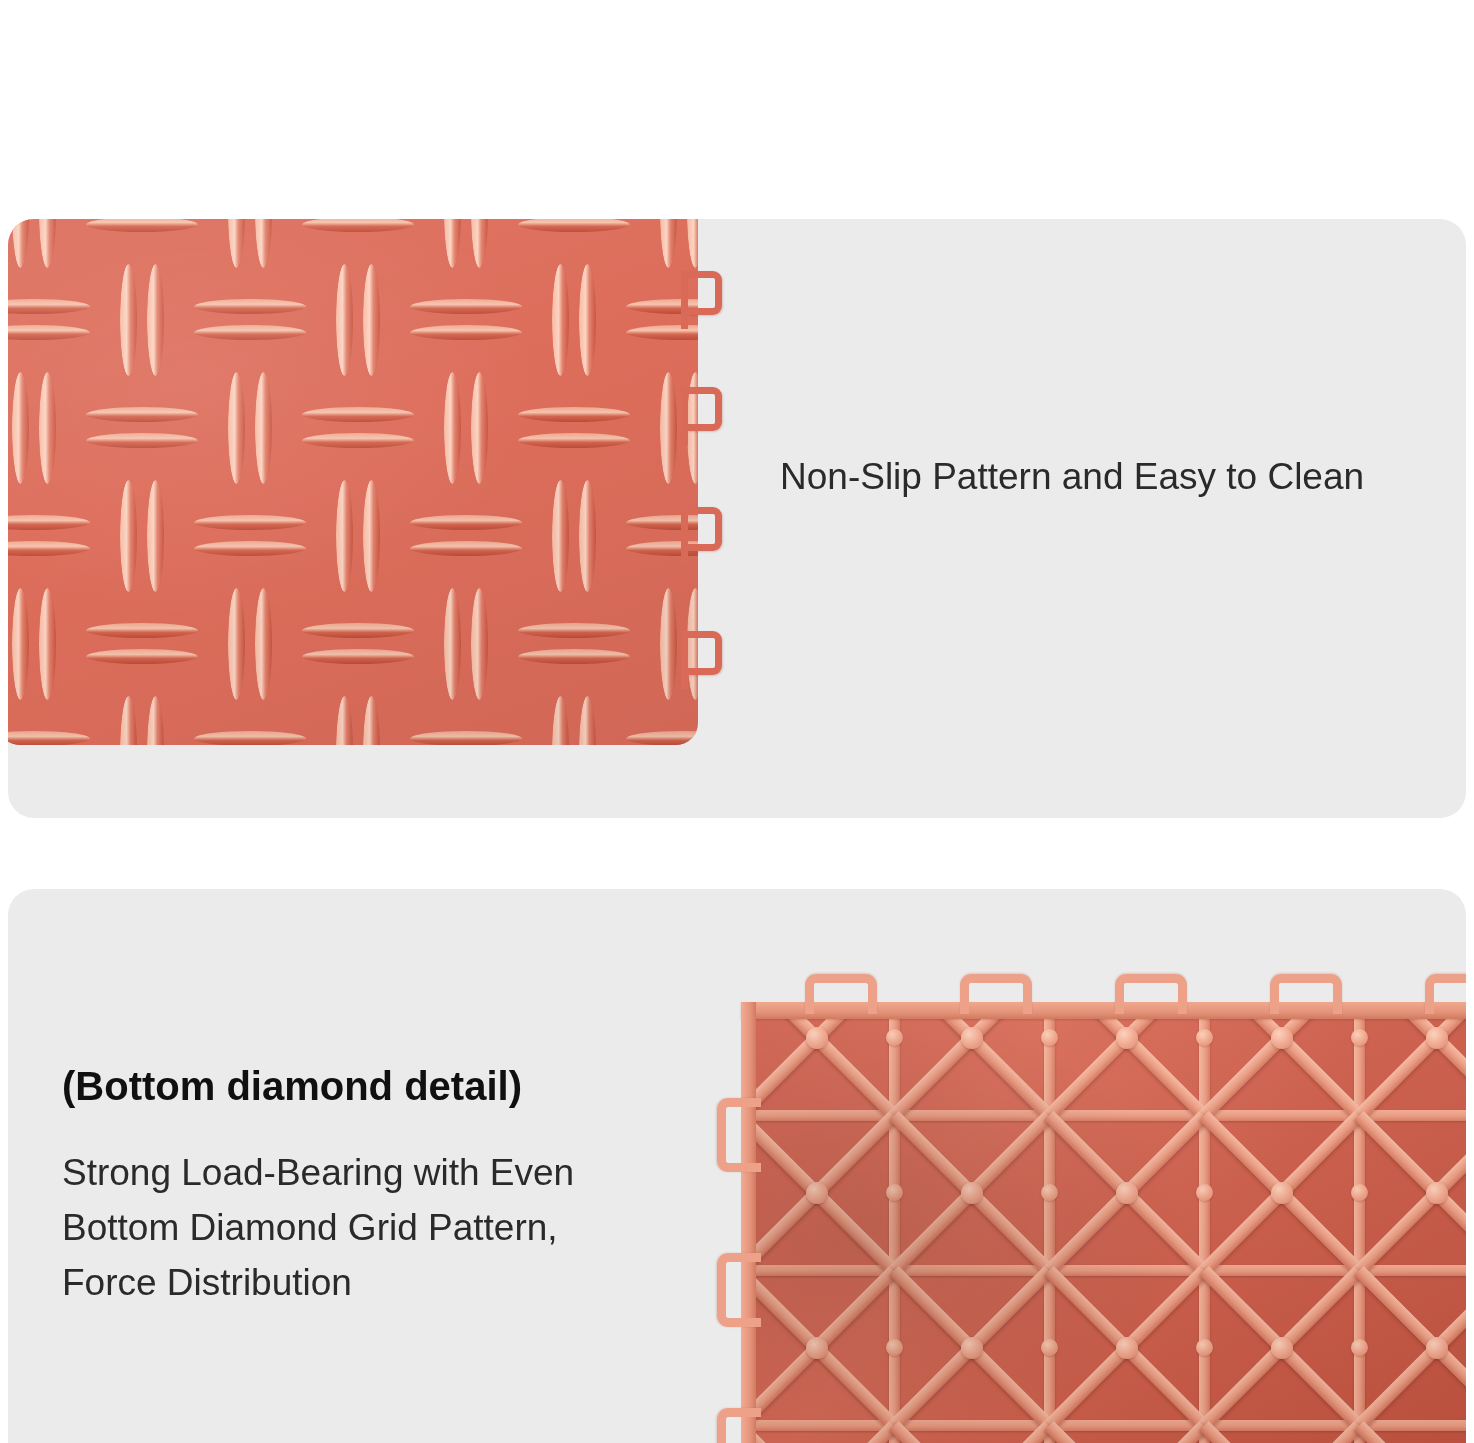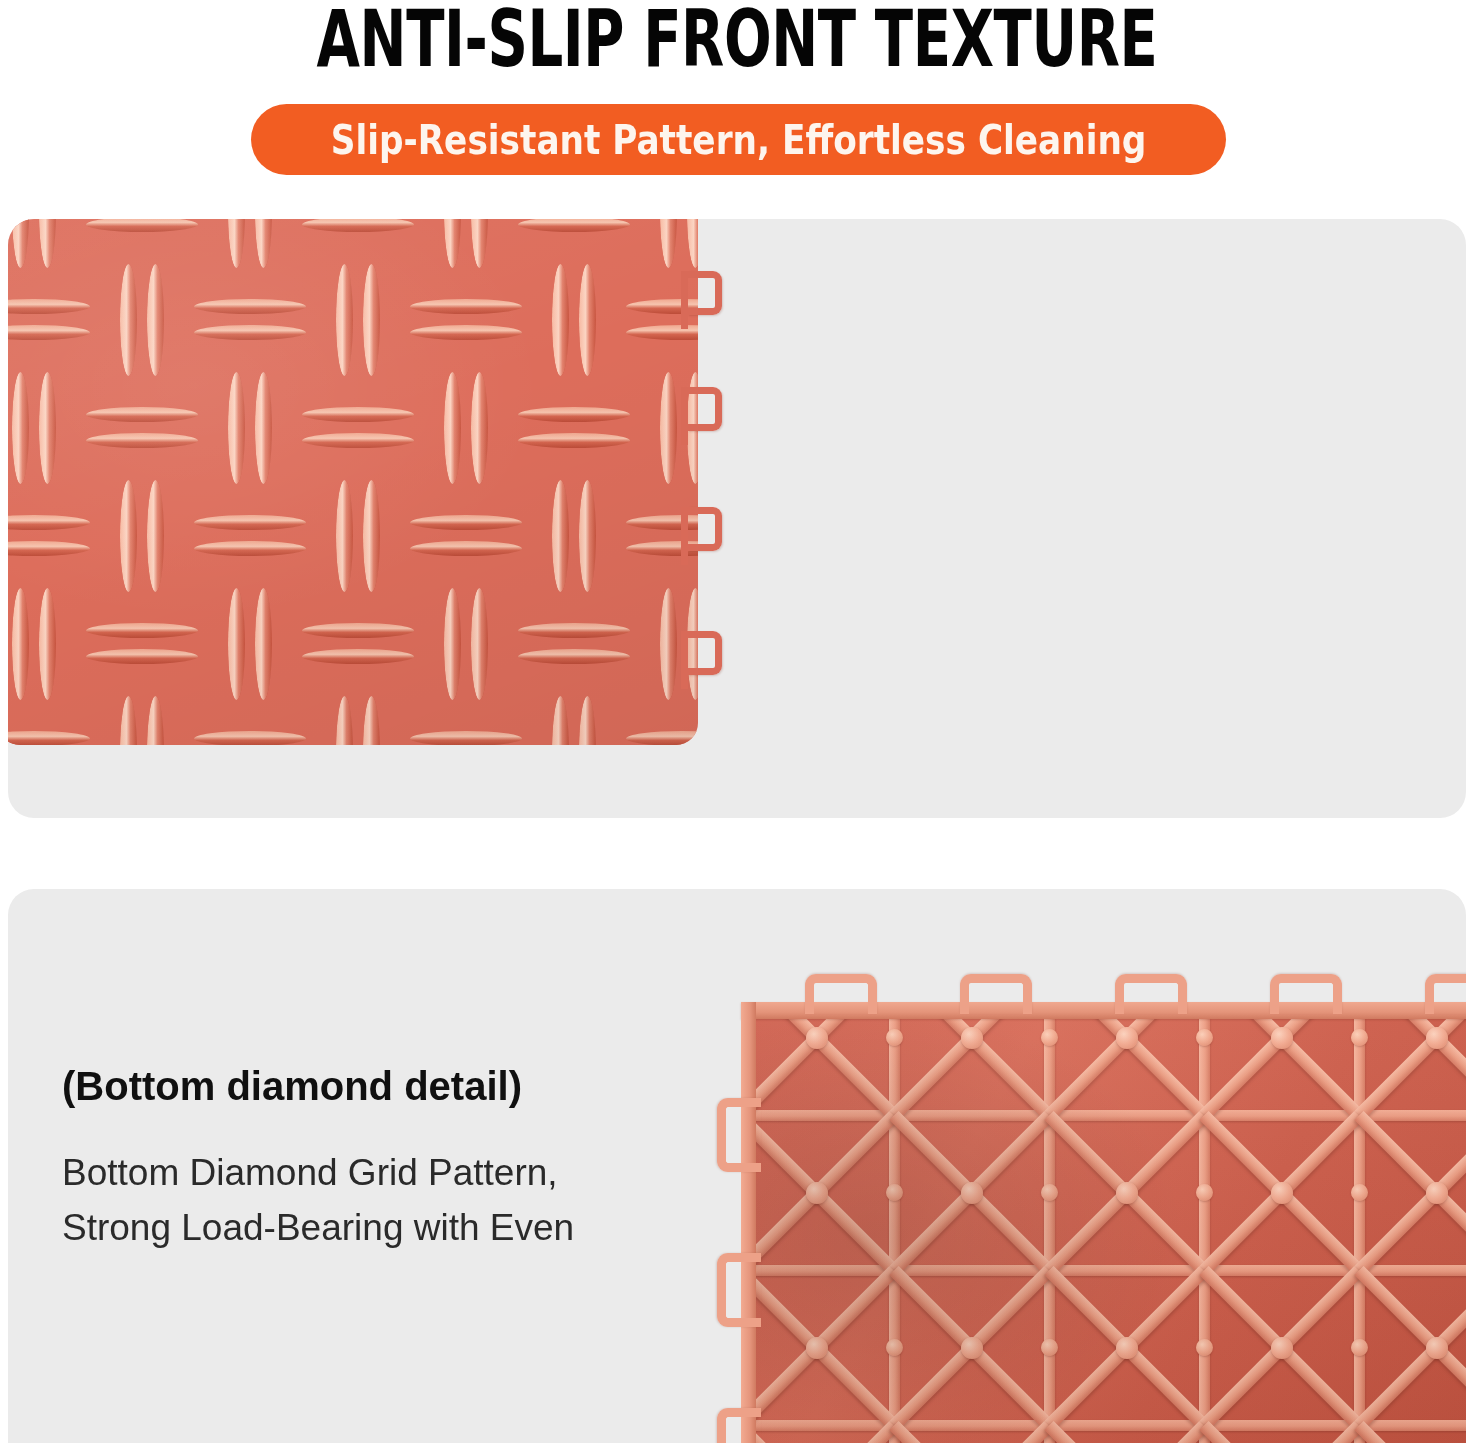--- a/index.html
+++ b/index.html
@@ -268,27 +268,20 @@
     border-right: none;
     border-radius: 11px 0 0 11px;
     box-shadow: -1px 0 2px rgba(120,50,35,0.18);
   }
 </style>
 </head>
 <body>
 
 <div id="page">
 
-  <div class="header">
-    <div class="main-title">ANTI-SLIP FRONT TEXTURE</div>
-
-    <div class="subtitle-banner">
-      <span class="subtitle-text">Slip-Resistant Pattern, Effortless Cleaning</span>
-    </div>
-  </div>
 
   <div class="panel" id="panel-top">
 
     <div id="tile-surface">
       <div class="diamond-grid" id="grid-top">
           <div class="lens-pair" style="left: 14px; top: -44px; width: 44px; height: 112px;">
             <div class="lens v" style="left: 0px; top: 0px;"></div>
             <div class="lens v" style="left: 27px; top: 0px;"></div>
           </div>
           <div class="lens-pair" style="left: 88px; top: -9px; width: 112px; height: 42px;">
@@ -451,31 +444,33 @@
         </div>
     </div>
 
     <div class="tab-right" style="left:680px; top:52px;"></div>
     <div class="tab-right" style="left:680px; top:168px;"></div>
     <div class="tab-right" style="left:680px; top:288px;"></div>
     <div class="tab-right" style="left:680px; top:412px;"></div>
 
     <div class="text-block" id="text-top">
       <div class="block-body">
+        <div>Non-Slip Pattern and Easy to Clean</div>
       </div>
     </div>
   </div>
 
   <div class="panel" id="panel-bottom">
 
     <div class="text-block" id="text-bottom">
       <div class="block-title">(Bottom diamond detail)</div>
       <div class="block-body">
+        <div>Strong Load-Bearing with Even</div>
         <div>Bottom Diamond Grid Pattern,</div>
-        <div>Strong Load-Bearing with Even</div>
+        <div>Force Distribution</div>
       </div>
     </div>
 
     <div id="tile-bottom">
       <div class="grid-body" id="grid-bottom">
           <div class="rib" style="left: 0px; top: 91.5px; width: 741px; height: 11px;"></div>
           <div class="rib" style="left: 0px; top: 246.5px; width: 741px; height: 11px;"></div>
           <div class="rib" style="left: 0px; top: 401.5px; width: 741px; height: 11px;"></div>
           <div class="rib vert" style="left: -7.5px; top: 0px; width: 11px; height: 472px;"></div>
           <div class="rib vert" style="left: 147.5px; top: 0px; width: 11px; height: 472px;"></div>

